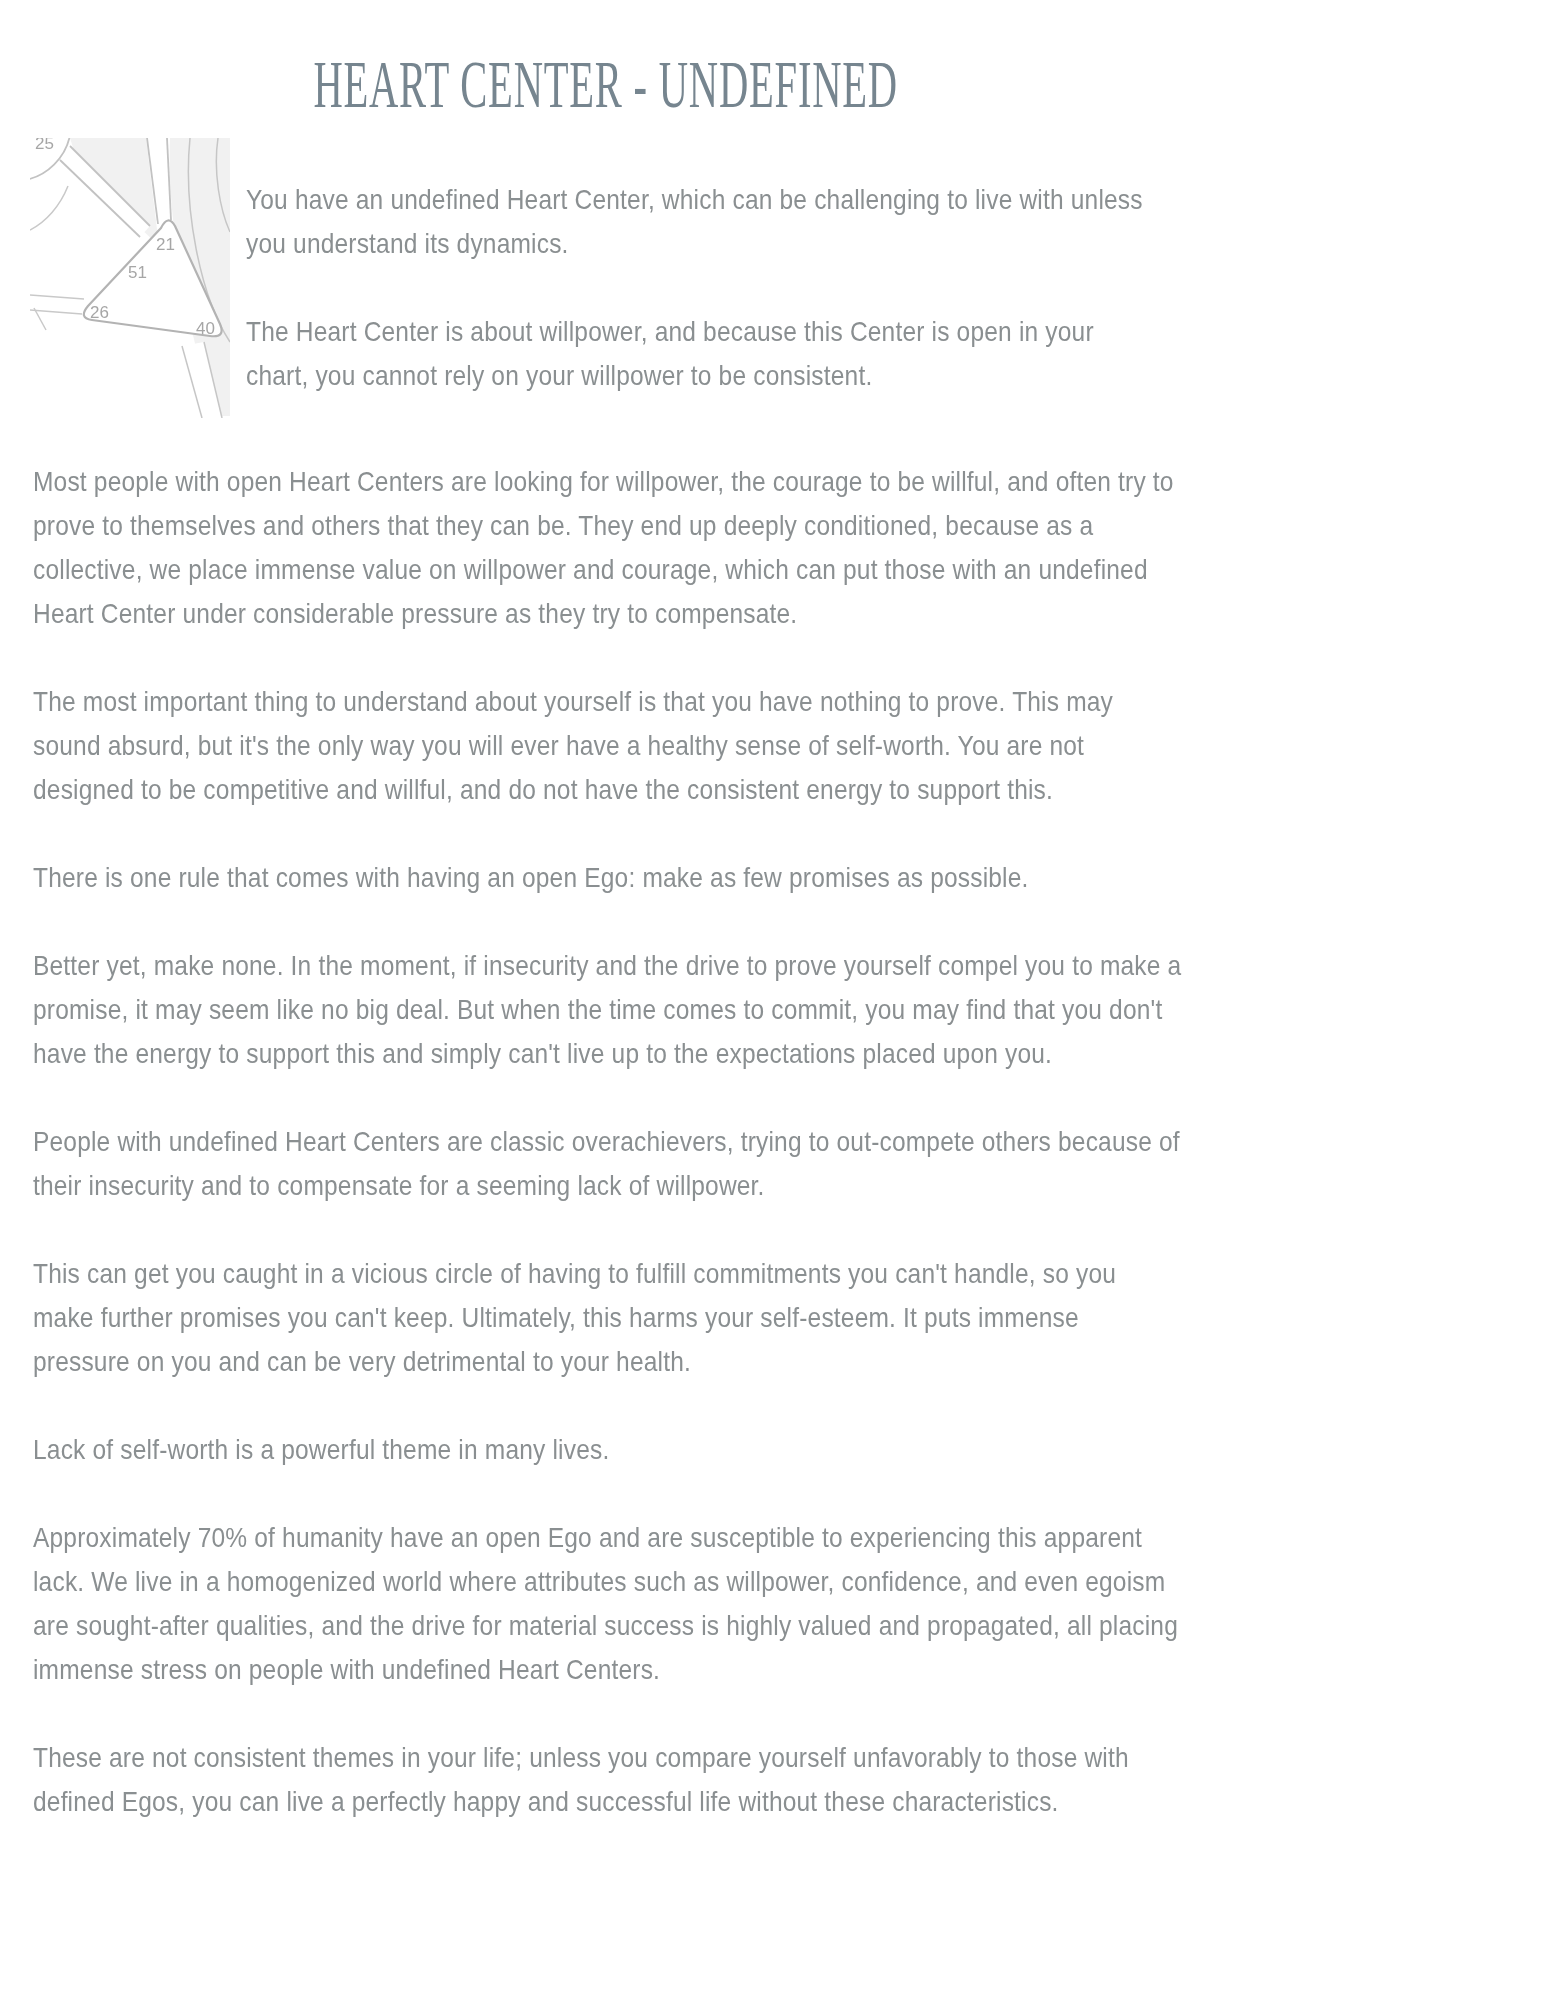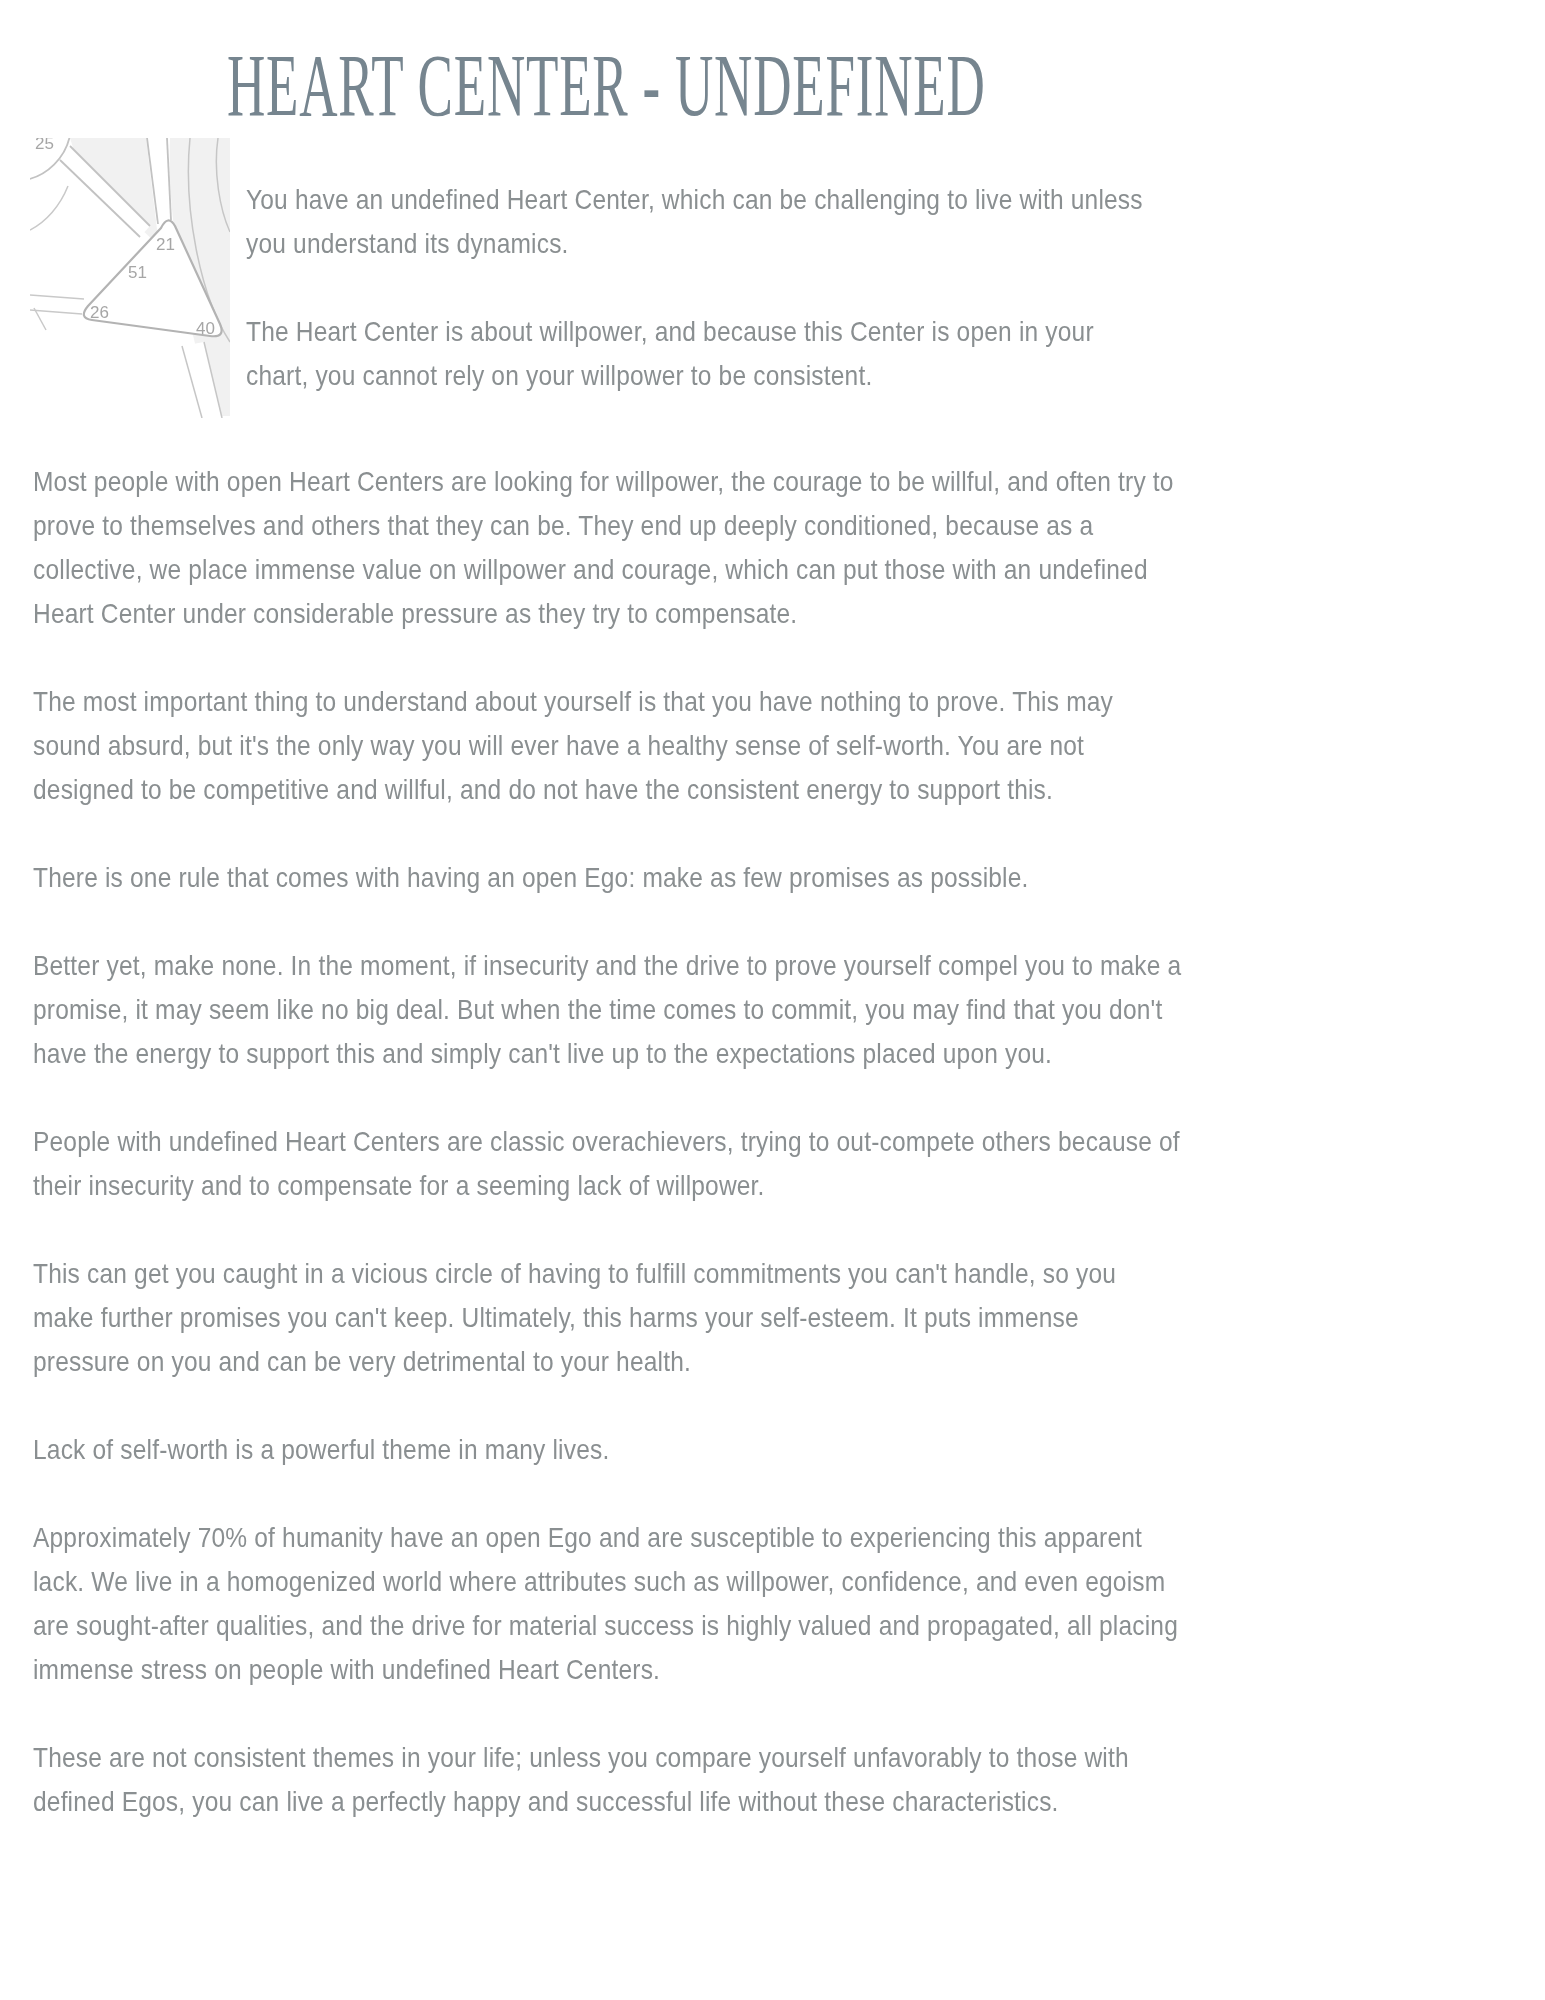--- a/index.html
+++ b/index.html
@@ -11,21 +11,21 @@
     overflow: hidden;
     font-family: "Liberation Sans", sans-serif;
   }
   .page-title {
     margin: 34px 0 0 0;
     width: 1212px;              
     text-align: center;
     font-family: "Liberation Serif", serif;
     font-weight: 400;
     color: #76858f;
-    font-size: 68px;
+    font-size: 52px;
     line-height: 78px;
     letter-spacing: 1px;
     white-space: nowrap;
   }
   .page-title .stretch {
     display: inline-block;
     transform: scale(0.78, 1.30);
     transform-origin: center top;
   }
   .hero {

